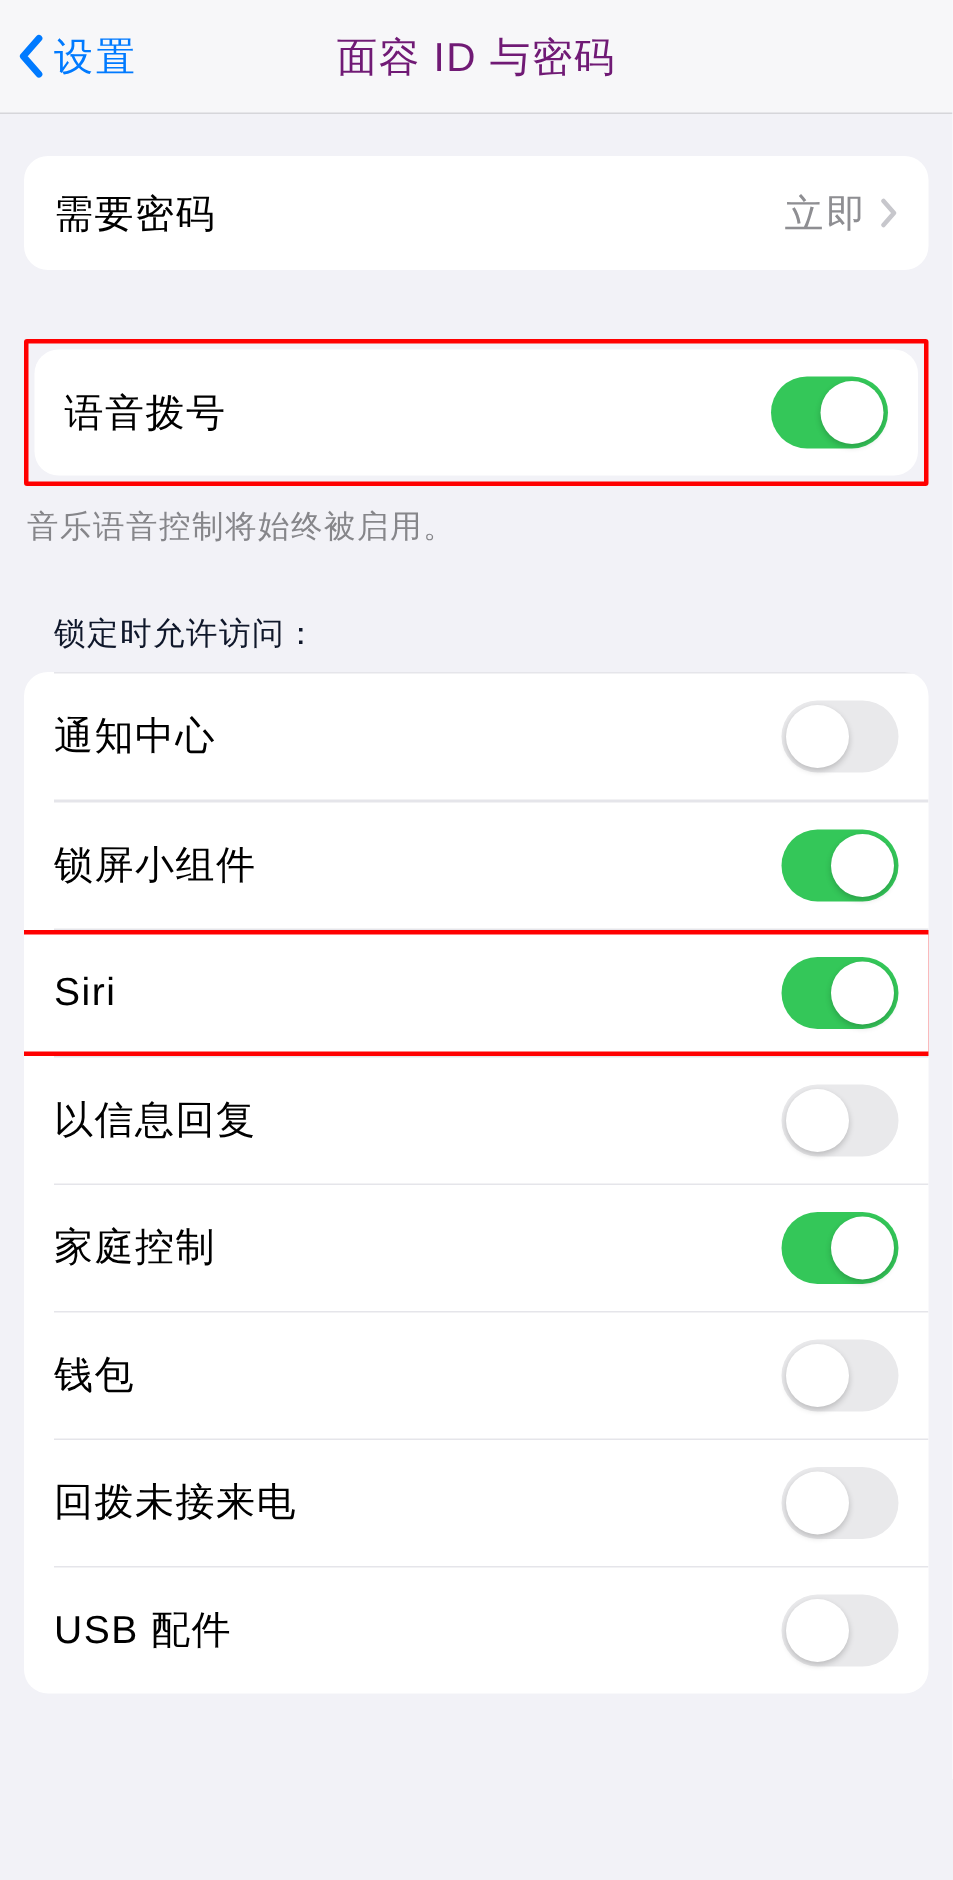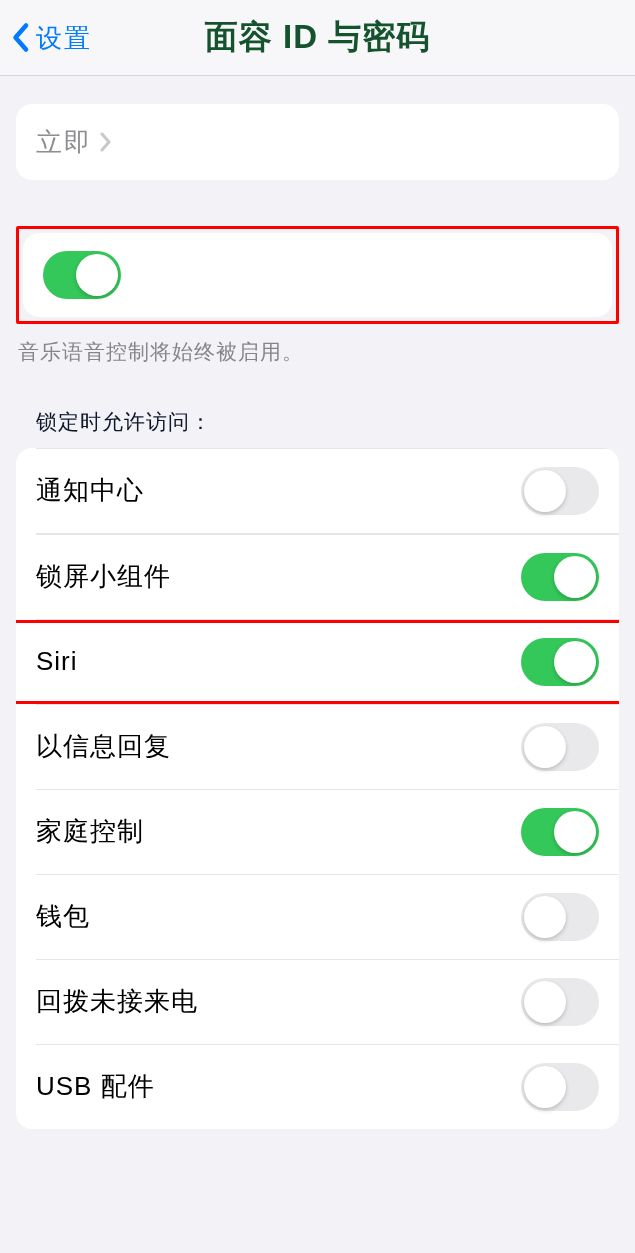--- a/index.html
+++ b/index.html
@@ -44,23 +44,23 @@
       height: 100%;
     }
     .back-label {
       margin-left: 6px;
       letter-spacing: 2px;
     }
     .nav-title {
       position: absolute;
       left: 50%;
       transform: translateX(-50%);
-      font-size: 33px;
-      font-weight: 700;
-      color: #14532d;
+      font-size: 27px;
+      font-weight: 400;
+      color: #701a75;
       letter-spacing: 1px;
     }
     .content {
       padding: 0 0 0 0;
     }
     .section {
       margin: 0 16px;
       background: #fff;
       border-radius: 16px;
       overflow: hidden;
@@ -187,34 +187,36 @@
     </span>
     <span class="back-label">设置</span>
   </div>
   <div class="nav-title">面容 ID 与密码</div>
 </div>
 
 <div class="content">
 
   <div class="section first">
     <div class="row">
+      <span class="row-label">需要密码</span>
       <span class="row-right">
         <span class="row-value">立即</span>
         <span class="chevron-right">
           <svg viewBox="0 0 12 20" fill="none">
               <path d="M2 2 L9 10 L2 18" stroke="#c7c7cc" stroke-width="3" stroke-linecap="round" stroke-linejoin="round"></path>
             </svg>
         </span>
       </span>
     </div>
   </div>
 
   <div class="highlight-wrapper-1">
     <div class="section-inner">
       <div class="row">
+        <span class="row-label">语音拨号</span>
         <div class="toggle on">
           <div class="toggle-knob"></div>
         </div>
       </div>
     </div>
   </div>
   <div class="footer-text">音乐语音控制将始终被启用。</div>
 
   <div class="header-text">锁定时允许访问：</div>
 

